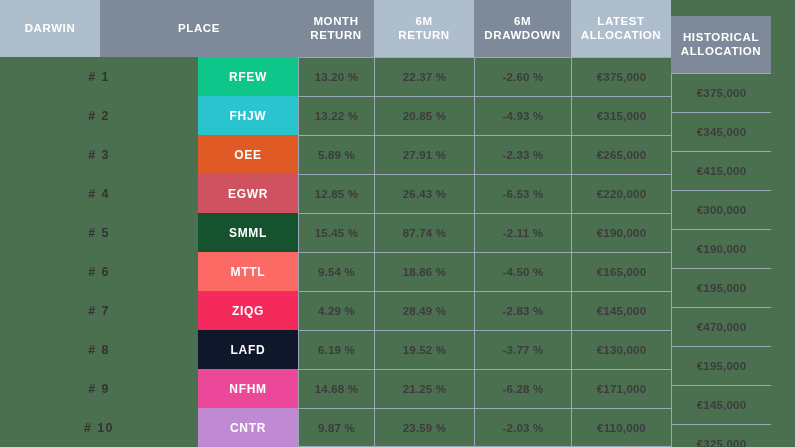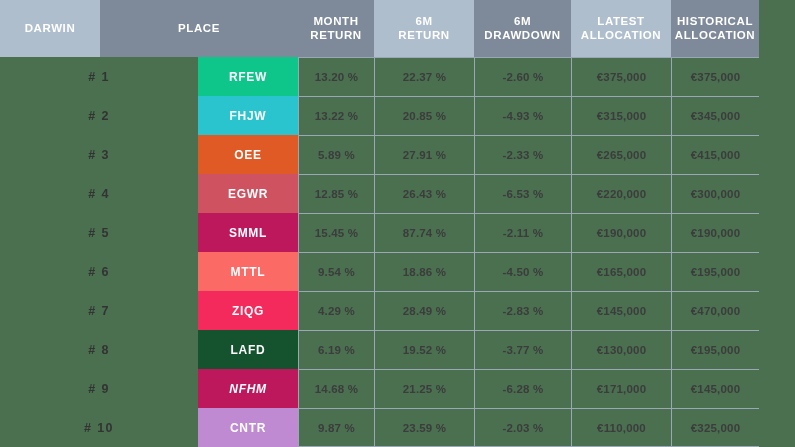--- a/index.html
+++ b/index.html
@@ -73,21 +73,21 @@
     color: #3c3c3c;
   }
 
   
   .c-place   { width: 198px; }
   .c-darwin  { width: 100px; }
   .c-month   { width: 76px; }
   .c-6mret   { width: 100px; }
   .c-6mdd    { width: 97px;  }
   .c-latest  { width: 100px; }
-  .c-hist    { width: 88px; }
+  .c-hist    { width: 100px; margin-top: 16px; }
 
   
   .gridcell {
     border-top: 1.2px solid #9aa7b5;
     border-left: 1.2px solid #9aa7b5;
   }
   .tr:last-child .gridcell {
     border-bottom: 1.2px solid #9aa7b5;
   }
 
@@ -154,21 +154,21 @@
         <div class="td c-place place-cell"># 4</div>
         <div class="td c-darwin darwin-cell" style="background: rgb(207, 82, 96);">EGWR</div>
         <div class="td c-month gridcell">12.85 %</div>
         <div class="td c-6mret gridcell">26.43 %</div>
         <div class="td c-6mdd gridcell">-6.53 %</div>
         <div class="td c-latest gridcell">€220,000</div>
         <div class="td c-hist gridcell">€300,000</div>
       </div>
       <div class="tr">
         <div class="td c-place place-cell"># 5</div>
-        <div class="td c-darwin darwin-cell" style="background: #be185d;">SMML</div>
+        <div class="td c-darwin darwin-cell" style="background: #14532d;">SMML</div>
         <div class="td c-month gridcell">15.45 %</div>
         <div class="td c-6mret gridcell">87.74 %</div>
         <div class="td c-6mdd gridcell">-2.11 %</div>
         <div class="td c-latest gridcell">€190,000</div>
         <div class="td c-hist gridcell">€190,000</div>
       </div>
       <div class="tr">
         <div class="td c-place place-cell"># 6</div>
         <div class="td c-darwin darwin-cell" style="background: rgb(252, 106, 101);">MTTL</div>
         <div class="td c-month gridcell">9.54 %</div>
@@ -181,30 +181,30 @@
         <div class="td c-place place-cell"># 7</div>
         <div class="td c-darwin darwin-cell" style="background: rgb(244, 42, 92);">ZIQG</div>
         <div class="td c-month gridcell">4.29 %</div>
         <div class="td c-6mret gridcell">28.49 %</div>
         <div class="td c-6mdd gridcell">-2.83 %</div>
         <div class="td c-latest gridcell">€145,000</div>
         <div class="td c-hist gridcell">€470,000</div>
       </div>
       <div class="tr">
         <div class="td c-place place-cell"># 8</div>
-        <div class="td c-darwin darwin-cell" style="background: #14532d; text-align: right;">LAFD</div>
+        <div class="td c-darwin darwin-cell" style="background: #0f172a; text-align: right;">LAFD</div>
         <div class="td c-month gridcell">6.19 %</div>
         <div class="td c-6mret gridcell">19.52 %</div>
         <div class="td c-6mdd gridcell">-3.77 %</div>
         <div class="td c-latest gridcell">€130,000</div>
         <div class="td c-hist gridcell">€195,000</div>
       </div>
       <div class="tr">
         <div class="td c-place place-cell"># 9</div>
-        <div class="td c-darwin darwin-cell" style="background: #be185d; font-style: italic;">NFHM</div>
+        <div class="td c-darwin darwin-cell" style="background: #ec4899;">NFHM</div>
         <div class="td c-month gridcell">14.68 %</div>
         <div class="td c-6mret gridcell">21.25 %</div>
         <div class="td c-6mdd gridcell">-6.28 %</div>
         <div class="td c-latest gridcell">€171,000</div>
         <div class="td c-hist gridcell">€145,000</div>
       </div>
       <div class="tr">
         <div class="td c-place place-cell"># 10</div>
         <div class="td c-darwin darwin-cell" style="background: rgb(192, 138, 211);">CNTR</div>
         <div class="td c-month gridcell">9.87 %</div>

